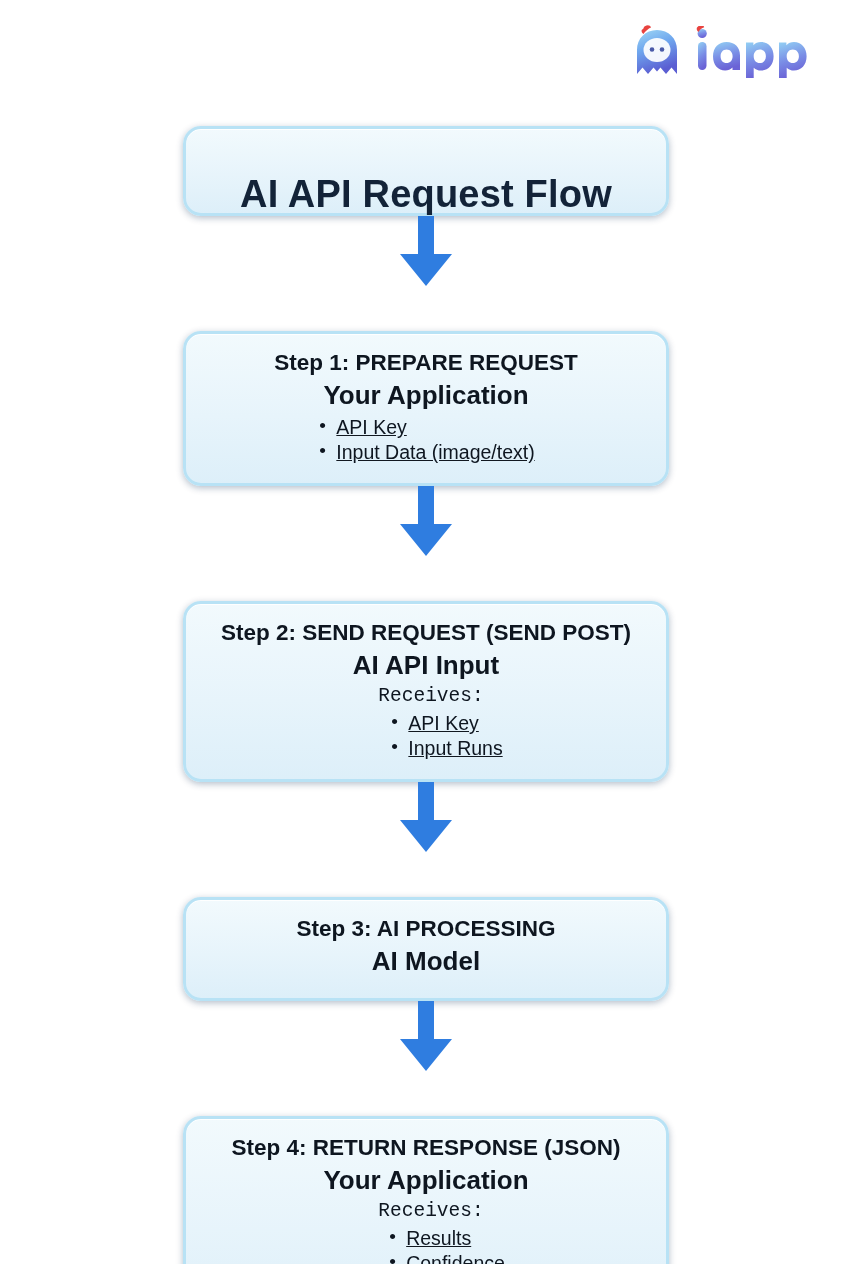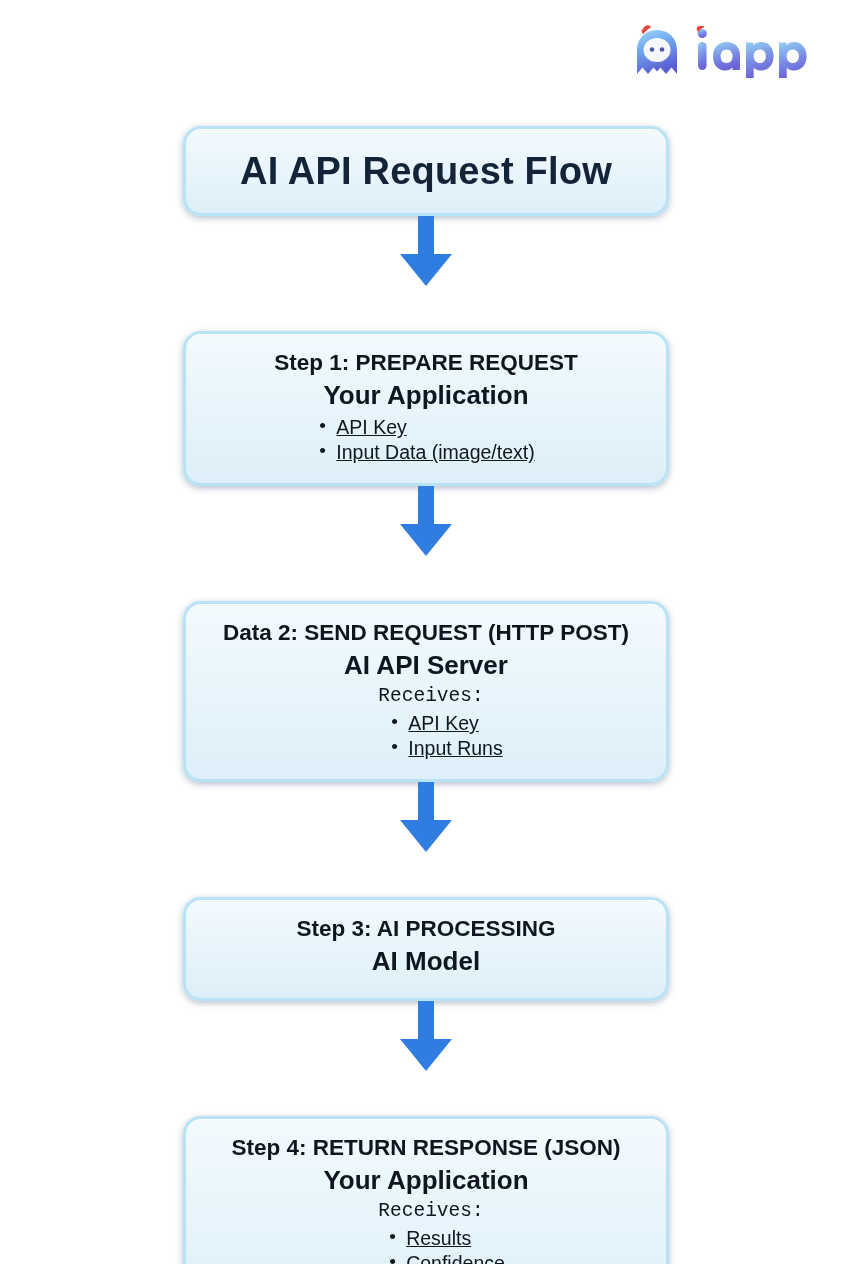--- a/index.html
+++ b/index.html
@@ -73,21 +73,21 @@
     border: 3px solid #b8e2f5;
     box-shadow: 0 2px 7px rgba(6, 40, 80, 0.30),
                 inset 0 1px 0 rgba(255,255,255,0.9);
     text-align: center;
     color: #111820;
   }
 
   .card.title-card {
     height: 90px;
     display: flex;
-    align-items: center;
+    align-items: flex-end;
     justify-content: center;
   }
   .flow-title {
     font-size: 38px;
     font-weight: bold;
     color: #132338;
     letter-spacing: 0.2px;
     line-height: 1;
   }
 
@@ -219,22 +219,22 @@
       </div>
     </div>
 
     <div class="arrow">
       <svg width="64" height="72" viewBox="0 0 64 72">
         <path d="M24 0 L40 0 L40 38 L58 38 L32 70 L6 38 L24 38 Z" fill="#2f7de0"></path>
       </svg>
     </div>
 
     <div class="card step-card">
-      <div class="step-heading">Data 2: SEND REQUEST (HTTP POST)</div>
-      <div class="step-actor">AI API Server</div>
+      <div class="step-heading">Step 2: SEND REQUEST (SEND POST)</div>
+      <div class="step-actor">AI API Input</div>
       <div class="receives-wrap">
         <div class="step-receives">Receives:</div>
       </div>
       <div class="bullets-wrap indent">
         <ul class="bullets">
           <li>API Key</li>
           <li>Input Runs</li>
         </ul>
       </div>
     </div>

